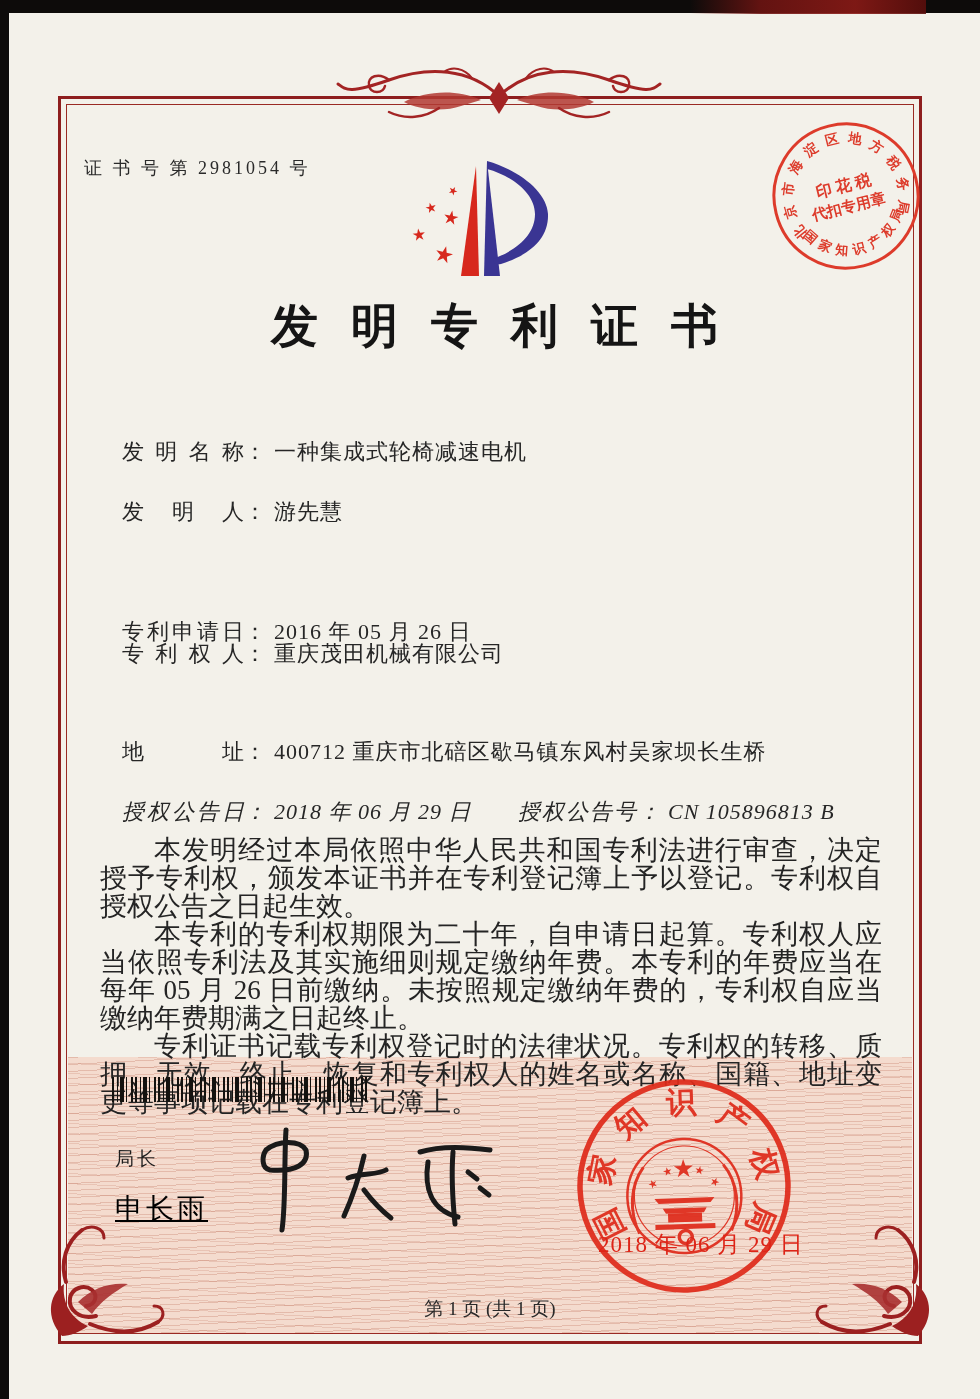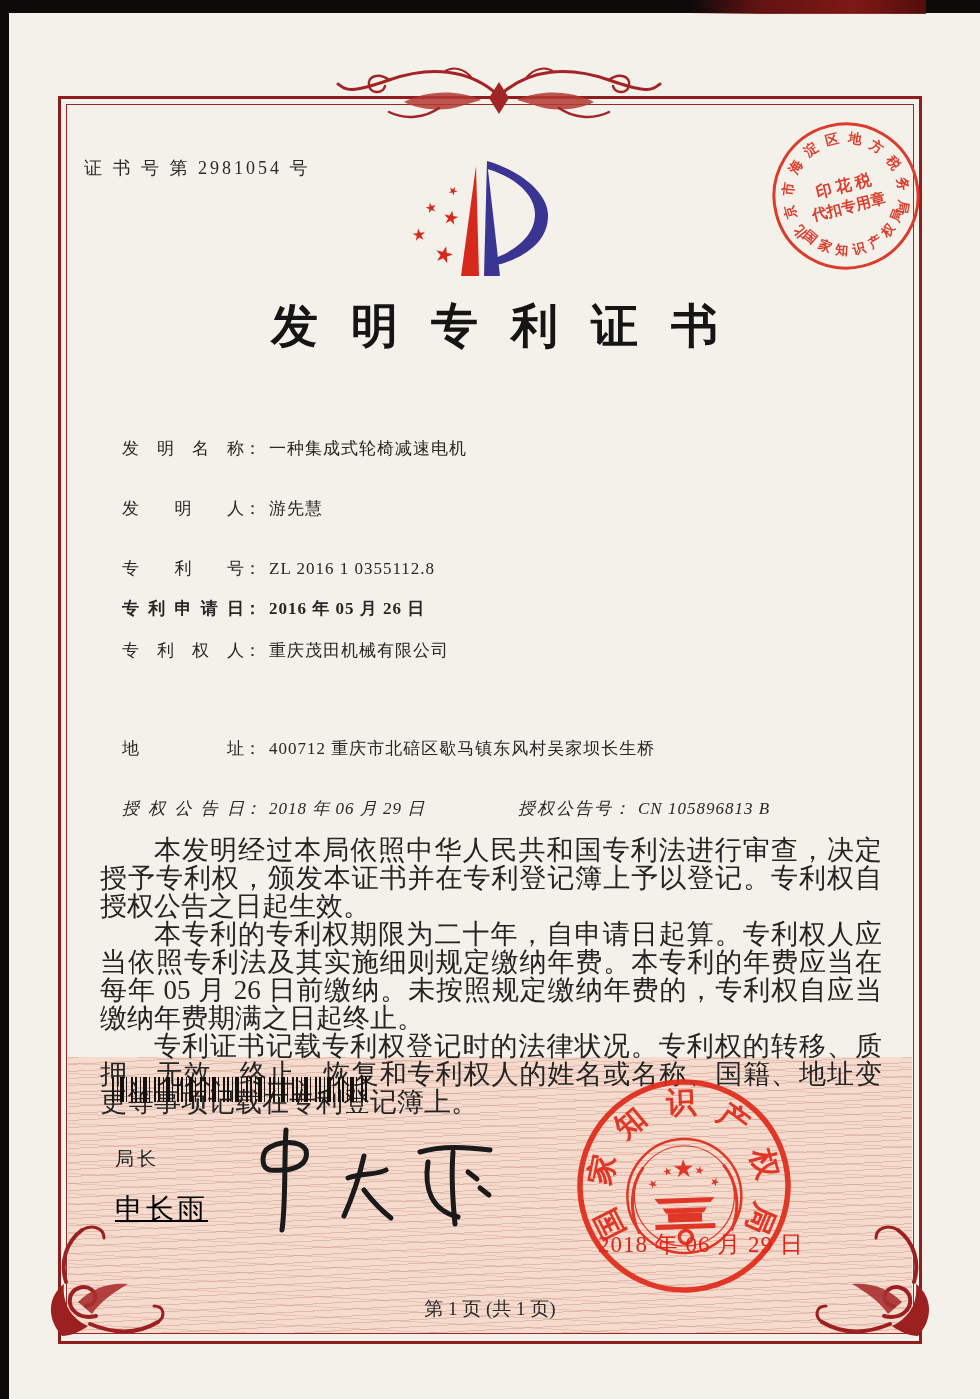--- a/index.html
+++ b/index.html
@@ -19,21 +19,21 @@
   .frame-inner{left:66px;top:104px;width:846px;height:1228px;border:1px solid #9a2a24;}
   
   .band{left:68px;top:1057px;width:844px;height:276px;background-color:#f4dbce;
     background-image:
       repeating-linear-gradient(177deg, rgba(190,110,88,.30) 0 1px, rgba(0,0,0,0) 1px 7px),
       repeating-linear-gradient(183deg, rgba(190,110,88,.22) 0 1px, rgba(0,0,0,0) 1px 10px);}
   
   .cert-no{left:84px;top:156px;font-size:18px;letter-spacing:3px;color:#2a2a2a;}
   .title{left:0;right:0;top:295px;text-align:center;font-size:47px;font-weight:bold;
     letter-spacing:33px;padding-left:33px;color:#151515;}
-  .field-row{left:113px;font-size:17px;color:#262626;white-space:nowrap;}
+  .field-row{left:113px;font-size:22px;color:#262626;white-space:nowrap;}
   .f-label{display:inline-block;width:122px;text-align:justify;text-align-last:justify;vertical-align:bottom;}
   .f-colon{display:inline-block;}
   .f-value{margin-left:8px;letter-spacing:1px;}
   .field2{position:absolute;left:372px;top:0;white-space:nowrap;}
   .field2 .f-label2{letter-spacing:2px;margin-left:24px;}
   .body-text{left:100px;width:782px;top:836px;font-size:27px;line-height:28px;
     text-align:justify;color:#242424;}
   .body-text p{margin:0;text-indent:2em;}
   .footer{left:68px;width:844px;top:1296px;text-align:center;font-size:19px;color:#2a2a2a;}
   
@@ -165,24 +165,21 @@
   </div>
 
   <div class="abs title" style="top:282px;">发明专利证书</div>
 
   <div class="abs field-row" style="top:424px;">
     <span class="f-label">发明名称</span><span class="f-colon">：</span><span class="f-value">一种集成式轮椅减速电机</span>
   </div>
   <div class="abs field-row" style="top:484px;">
     <span class="f-label">发明人</span><span class="f-colon">：</span><span class="f-value">游先慧</span>
   </div>
-  <div class="abs field-row" style="top:544px;">
-    <span class="f-label">专利号</span><span class="f-colon">：</span><span class="f-value">ZL 2016 1 0355112.8</span>
-  </div>
-  <div class="abs field-row" style="top:584px;font-weight:bold;">
+  <div class="abs field-row" style="top:604px;">
     <span class="f-label">专利申请日</span><span class="f-colon">：</span><span class="f-value">2016 年 05 月 26 日</span>
   </div>
   <div class="abs field-row" style="top:626px;">
     <span class="f-label">专利权人</span><span class="f-colon">：</span><span class="f-value">重庆茂田机械有限公司</span>
   </div>
   <div class="abs field-row" style="top:724px;">
     <span class="f-label">地址</span><span class="f-colon">：</span><span class="f-value">400712 重庆市北碚区歇马镇东风村吴家坝长生桥</span>
   </div>
   <div class="abs field-row" style="top:784px;font-style:italic;">
     <span class="f-label">授权公告日</span><span class="f-colon">：</span><span class="f-value">2018 年 06 月 29 日</span>

